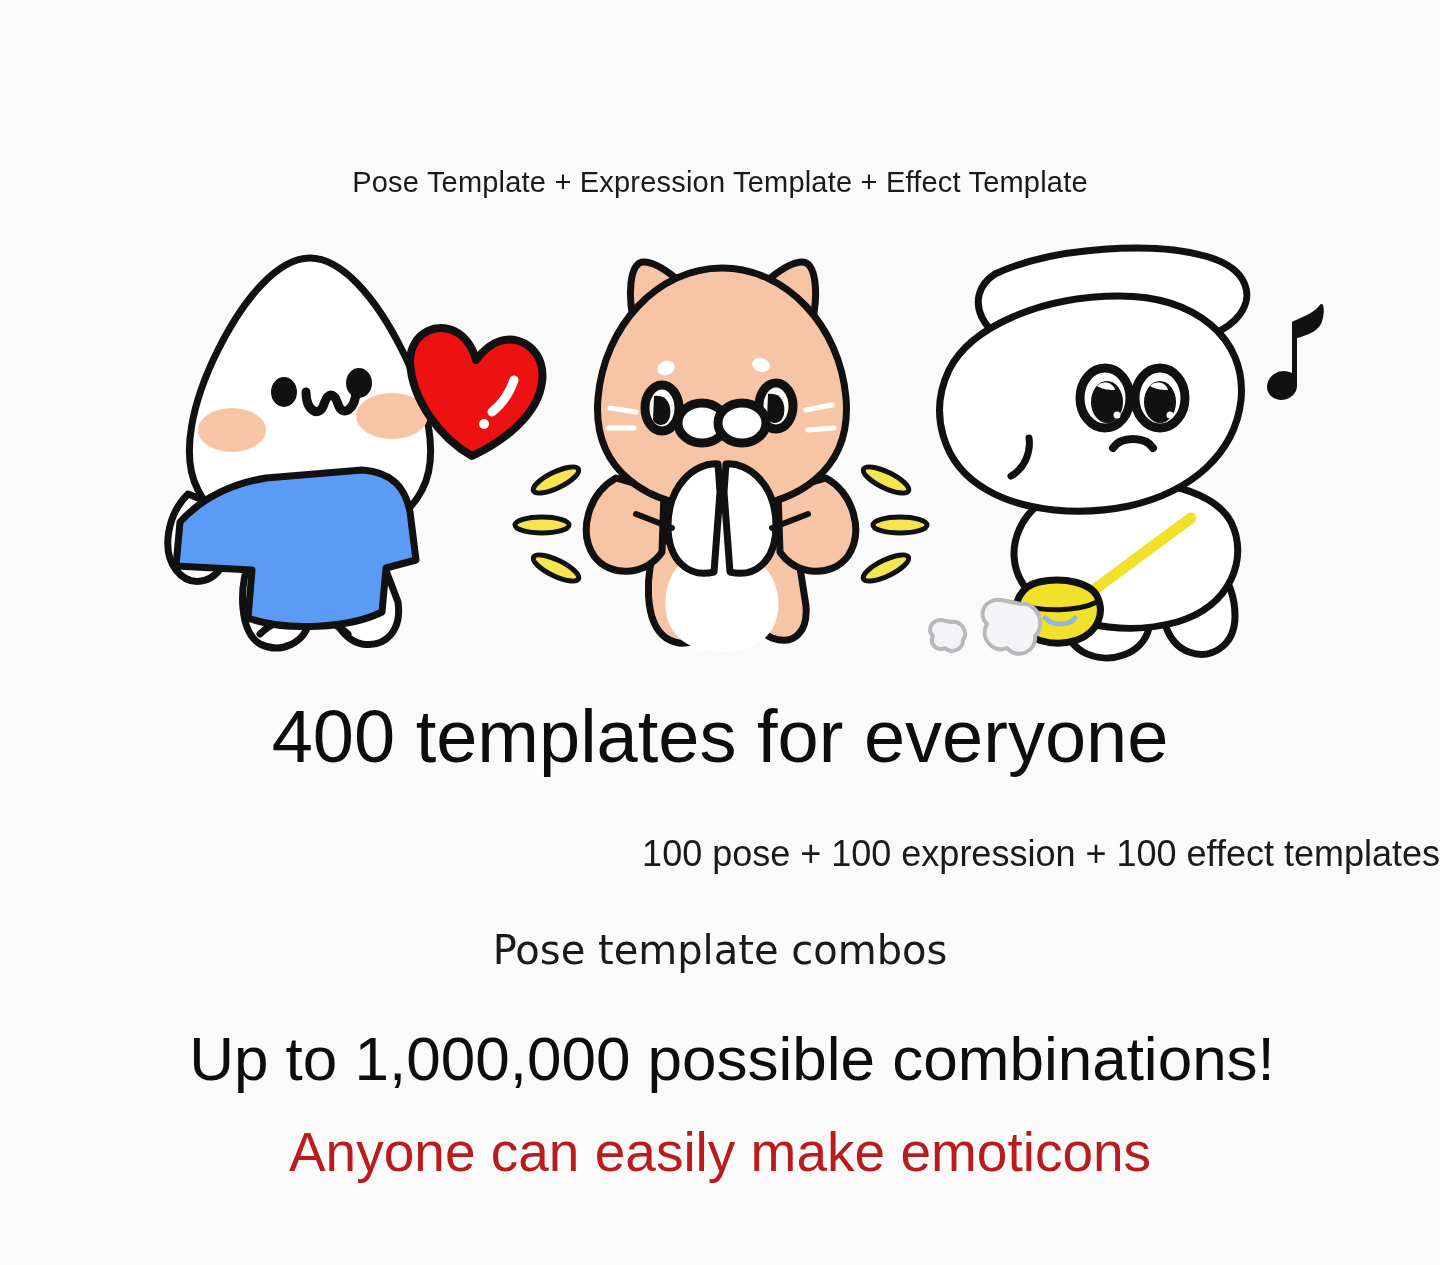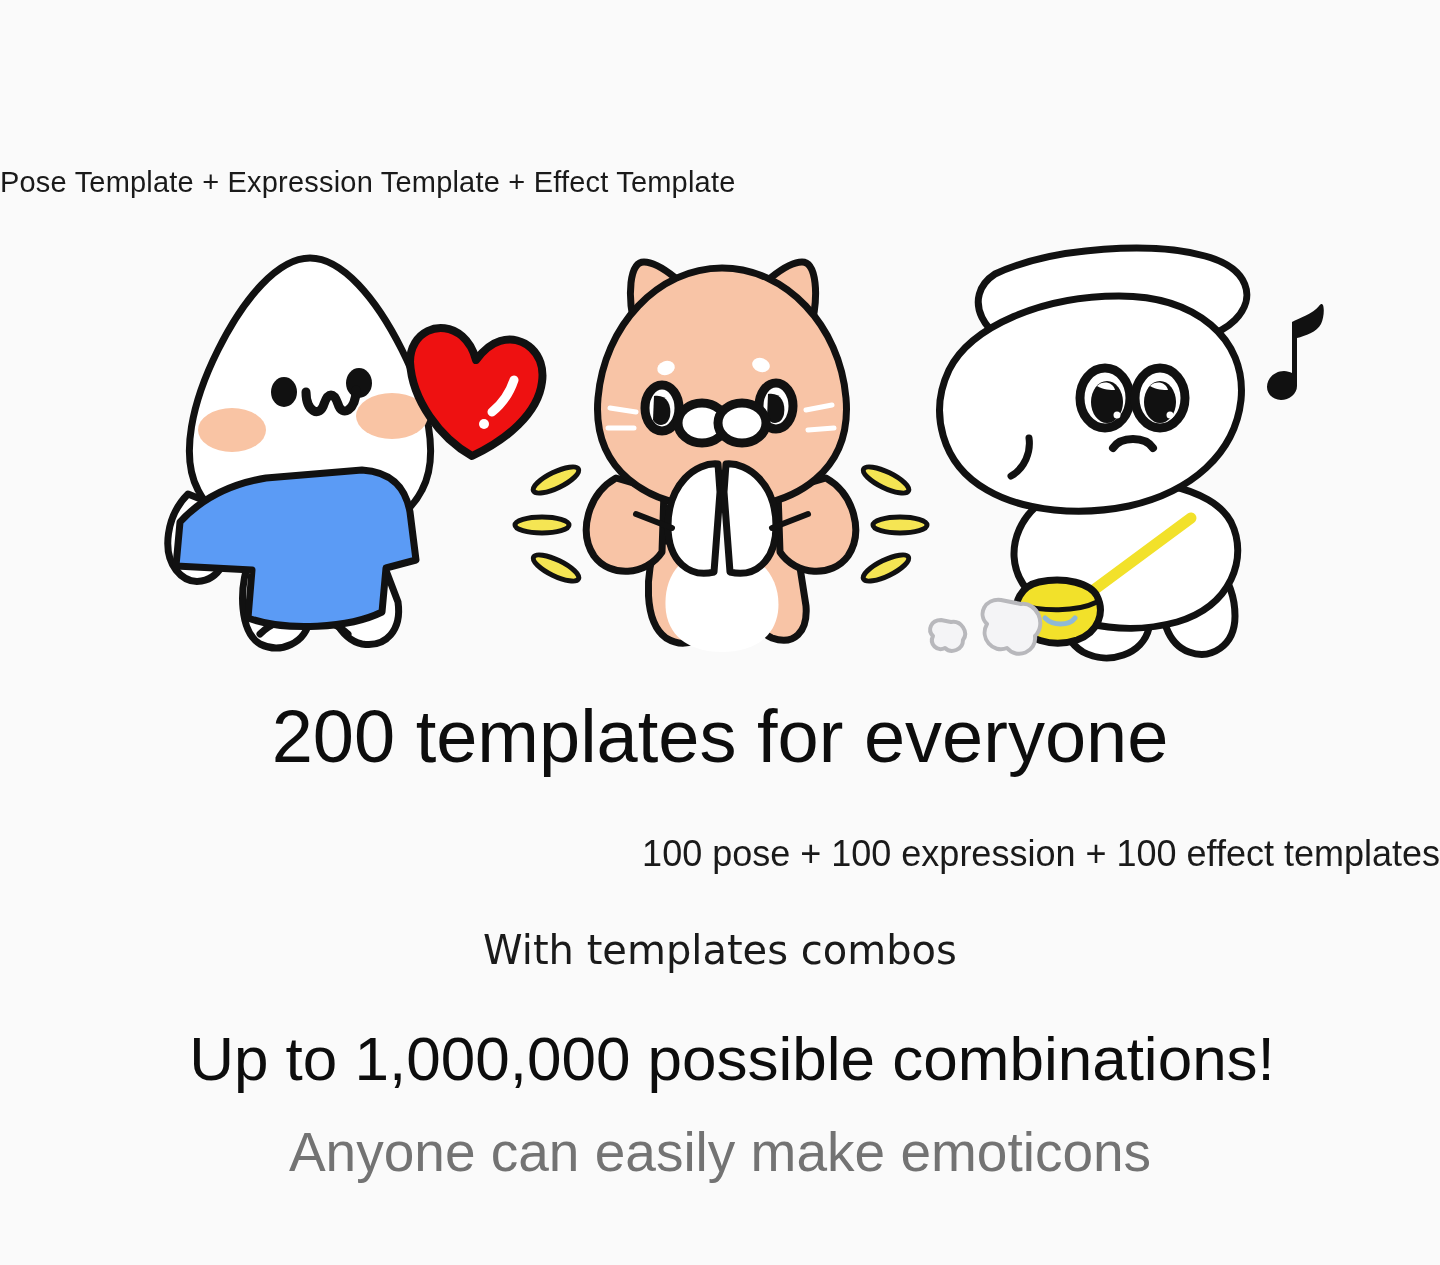--- a/index.html
+++ b/index.html
@@ -18,21 +18,21 @@
     overflow: hidden;
     margin: 0 auto;
   }
 
   
   .header-caption {
     position: absolute;
     top: 166px;
     left: 0;
     width: 1440px;
-    text-align: left;
+    text-align: center;
     font-size: 29px;
     font-family: "Liberation Sans Narrow", "Liberation Sans", sans-serif;
     color: #1a1a1a;
     letter-spacing: 0.2px;
     white-space: nowrap;
   }
 
   
   .characters {
     position: absolute;
@@ -100,21 +100,21 @@
     line-height: 1;
   }
   .sub-4 {
     position: absolute;
     top: 1125px;
     left: 0;
     width: 1440px;
     text-align: center;
     font-size: 55px;
     font-family: "Liberation Sans Narrow", "Liberation Sans", sans-serif;
-    color: #737373;
+    color: #b91c1c;
     white-space: nowrap;
     line-height: 1;
   }
   svg { display: block; overflow: visible; }
 </style>
 </head>
 <body>
 
 <div id="page" style="background: rgb(250, 250, 250);">
 
@@ -277,23 +277,23 @@
 
         <g fill="#111111">
           <path d="M392 68 L392 146 C392 154 384 160 376 160 C368 160 362 154 362 147
                    C362 138 370 131 379 131 C382 131 385 132 387 133 L387 82
                    C394 78 408 74 414 66 C420 58 420 76 416 84 C412 92 400 96 392 98 Z"></path>
         </g>
       </svg>
     </div>
   </div>
 
-  <div class="headline">200 templates for everyone</div>
+  <div class="headline">400 templates for everyone</div>
 
   <div class="sub-1">100 pose + 100 expression + 100 effect templates</div>
 
-  <div class="sub-2">With templates combos</div>
+  <div class="sub-2">Pose template combos</div>
 
   <div class="sub-3">Up to 1,000,000 possible combinations!</div>
 
   <div class="sub-4">Anyone can easily make emoticons</div>
 
 </div>
 
 </body></html>

